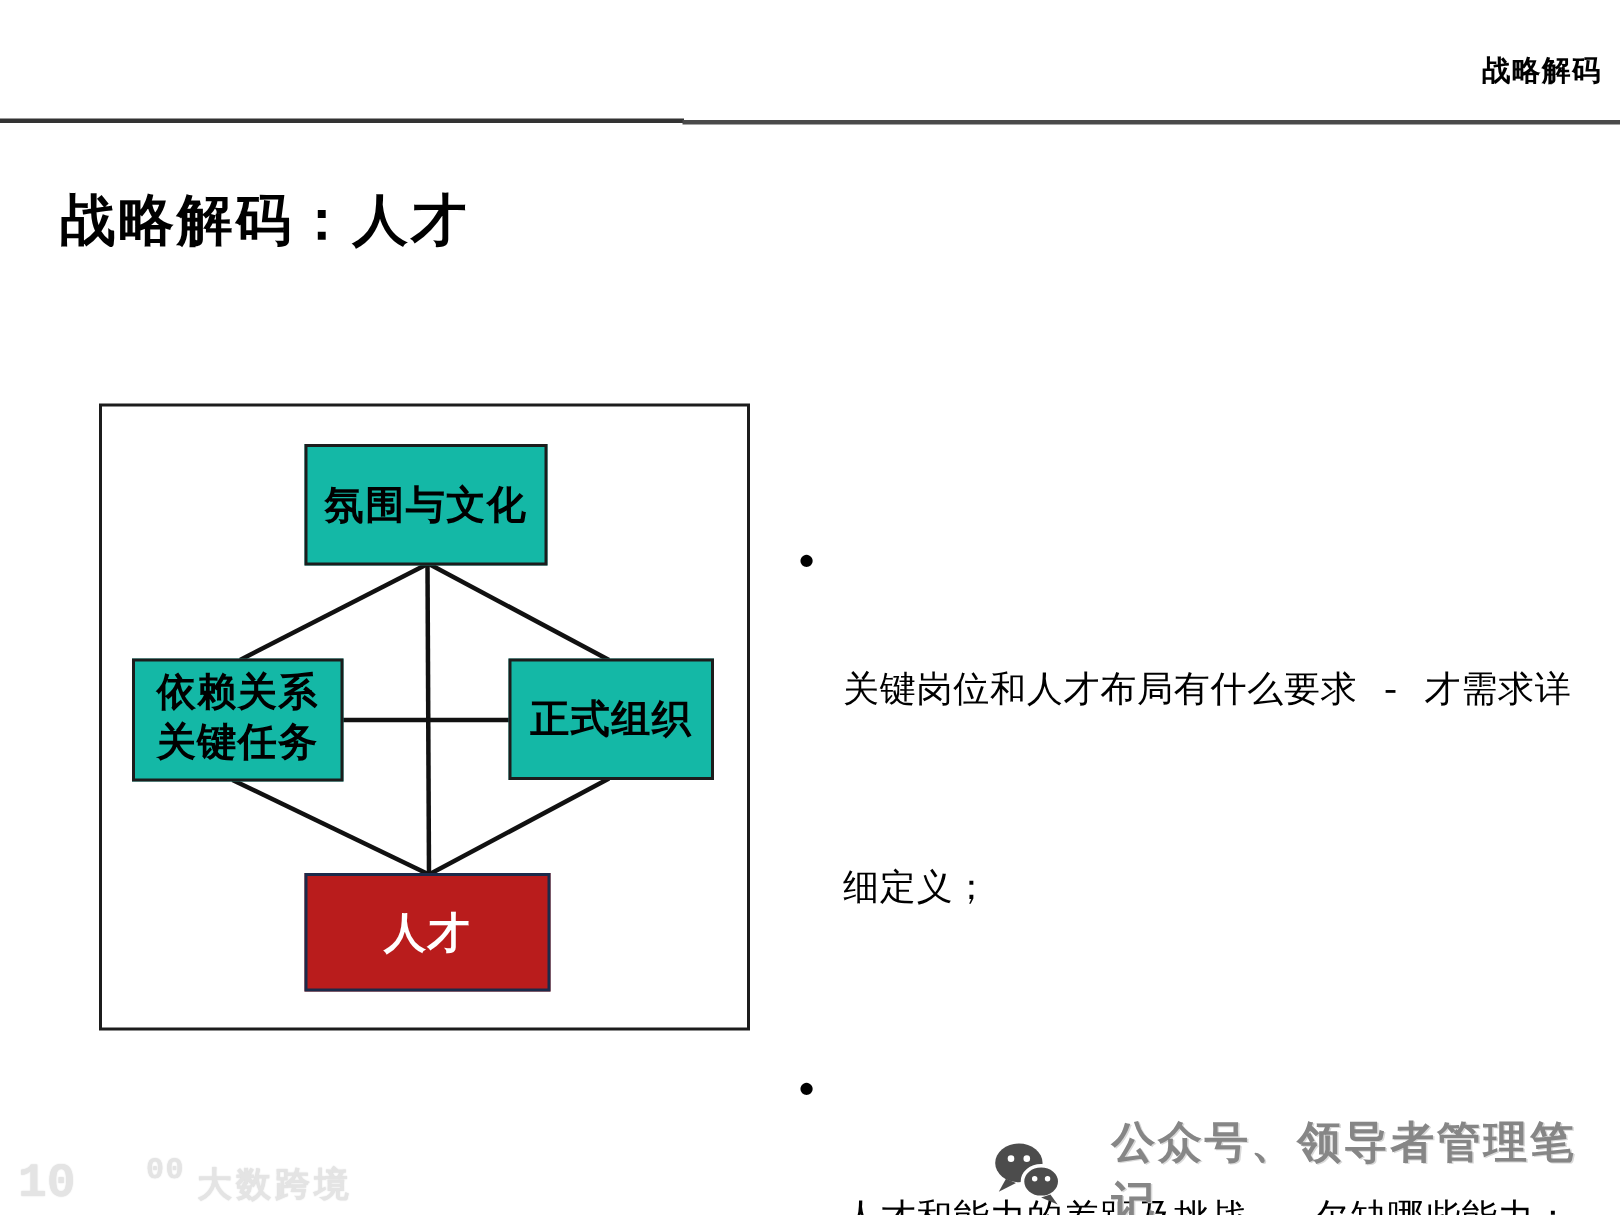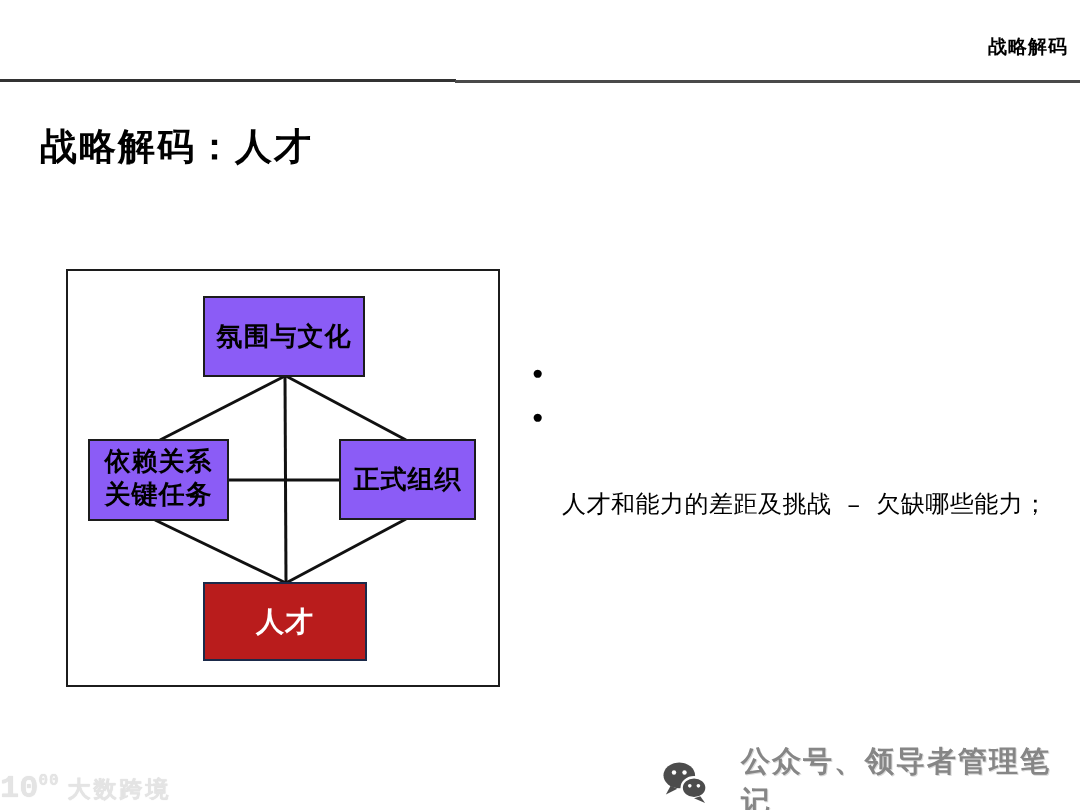--- a/index.html
+++ b/index.html
@@ -12,41 +12,41 @@
   .corner-label { position:absolute; top:34px; right:12px; font-size:19px; font-weight:bold; letter-spacing:1px; }
   .rule-a { position:absolute; top:79px; left:0; width:456px; height:3px; background:#333333; }
   .rule-b { position:absolute; top:80px; left:455px; width:625px; height:3px; background:#4a4a4a; }
   .slide-title { position:absolute; top:122px; left:0; width:100%; 
                  font-size:37px; font-weight:bold; letter-spacing:2px;padding-left:40px; }
 
   
   .diagram { position:absolute; left:66px; top:269px; width:430px; height:414px;
              border:2px solid #1c1c1c; background:#fff; }
   .diagram svg.links { position:absolute; left:0; top:0; width:100%; height:100%; }
-  .node { position:absolute; background:#8b5cf6; border:2px solid #1c1c1c;
+  .node { position:absolute; background:#14b8a6; border:2px solid #1c1c1c;
           display:flex; flex-direction:column; align-items:center; justify-content:center;
           font-weight:bold; font-size:26px; text-align:center; letter-spacing:1px; }
   .node-top    { left:135px; top:25px;  width:158px; height:77px; }
   .node-left   { left:20px;  top:168px; width:137px; height:78px; line-height:33px; }
   .node-right  { left:271px; top:168px; width:133px; height:77px; }
   .node-bottom { left:135px; top:311px; width:160px; height:75px;
                  background:#b91c1c; color:#ffffff; border-color:#1b2a4a; font-size:28px; }
 
   
   .bullets { position:absolute; left:532px; top:352px; width:516px; }
   .bullet { display:flex; align-items:flex-start; }
   .bullet .dot { flex:0 0 30px; font-size:19px; line-height:44px; }
   .bullet .text { font-size:24px; line-height:44px; white-space:pre-wrap; letter-spacing:0.5px; }
   .bullet .text .bline { display:block; }
 
   
-  .watermark { position:absolute; left:0; top:770px; display:flex; align-items:baseline;
+  .watermark { position:absolute; left:12px; top:770px; display:flex; align-items:baseline;
                color:#e4e4e4; font-weight:bold; text-shadow:0 0 1px #d6d6d6; }
   .watermark .wm-logo { font-size:32px; }
-  .watermark .wm-sup  { font-size:16px; position:relative; top:-12px; letter-spacing:1px; }
+  .watermark .wm-sup  { font-size:20px; position:relative; top:-12px; letter-spacing:1px;margin-left:47px; }
   .watermark .wm-brand{ font-size:23px; margin-left:8px; letter-spacing:3px; }
 
   .publisher { position:absolute; left:662px; top:742px; display:flex; align-items:center;gap:23px; }
   .publisher .wx { width:46px; height:44px; flex:0 0 auto; }
   .publisher .pub-label { margin-left:10px; font-size:29px; font-weight:bold; color:#868686;
                           letter-spacing:2px; text-shadow:1px 1px 0 #d9d9d9; }
 </style>
 </head>
 <body>
 
@@ -77,20 +77,24 @@
       <span>正式组织</span>
     </div>
     <div class="node node-bottom">
       <span>人才</span>
     </div>
   </div>
 
   <div class="bullets">
     <div class="bullet">
       <span class="dot">●</span>
+      <span class="text">
+        <span class="bline">关键岗位和人才布局有什么要求 - 才需求详</span>
+        <span class="bline">细定义；</span>
+      </span>
     </div>
     <div class="bullet">
       <span class="dot">●</span>
       <span class="text">
         <span class="bline">人才和能力的差距及挑战 – 欠缺哪些能力；</span>
       </span>
     </div>
 
   </div>
 

